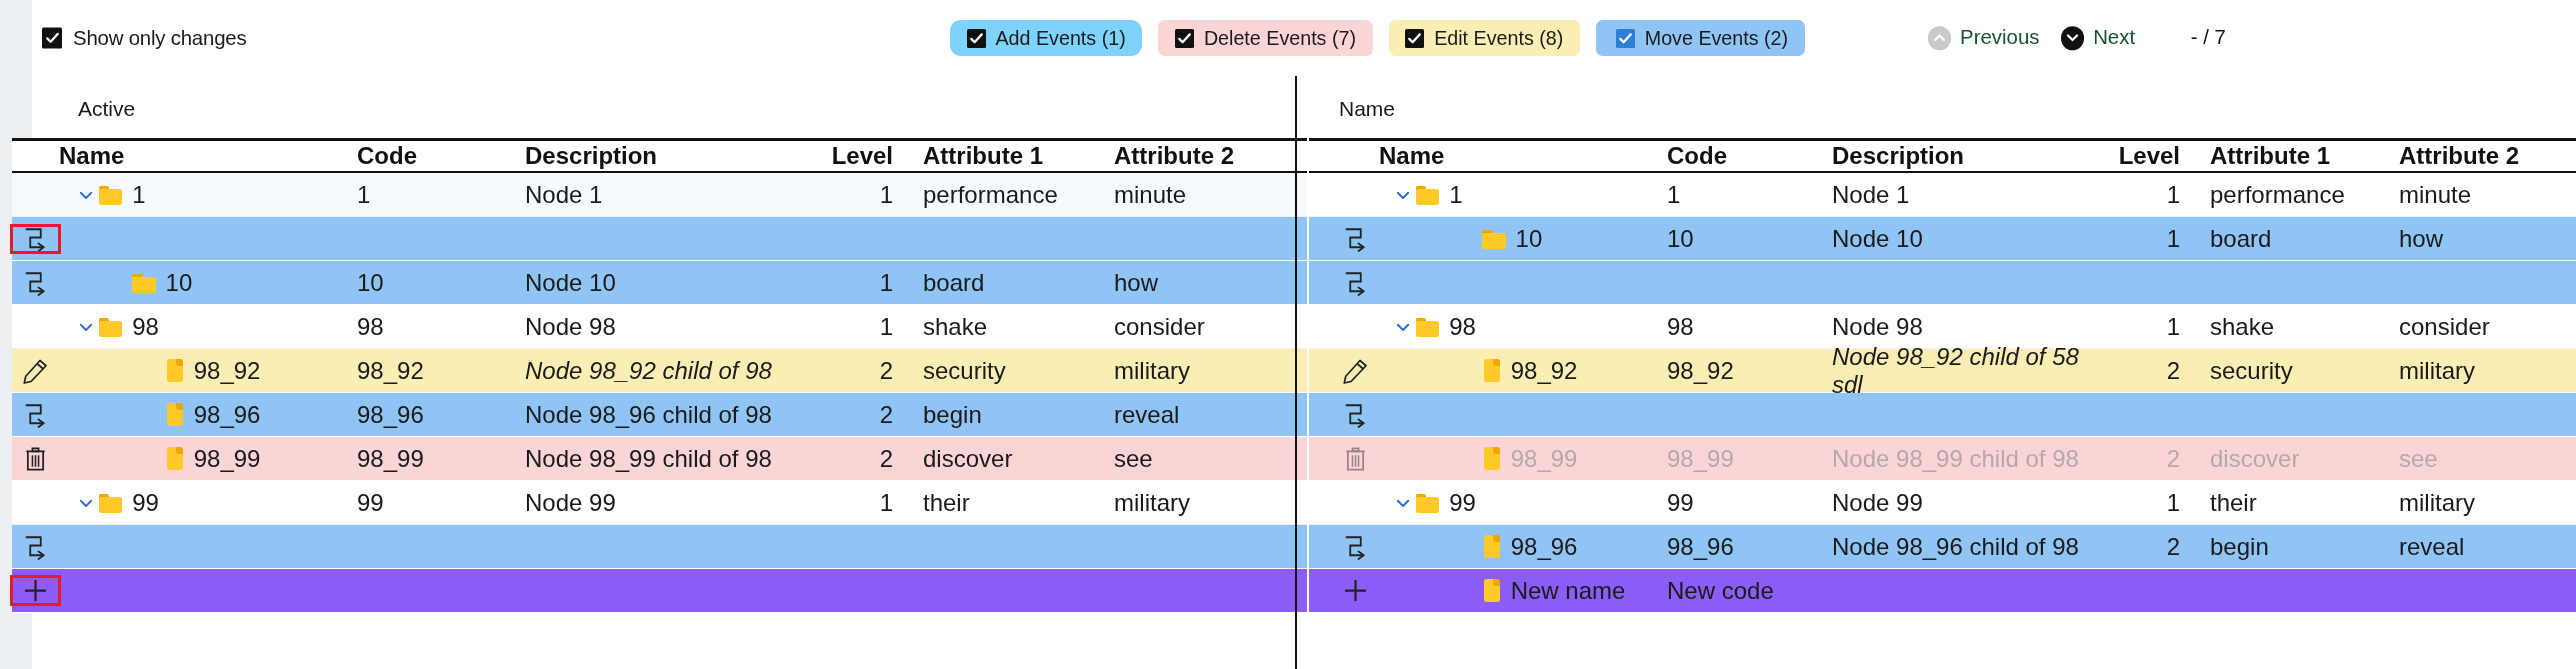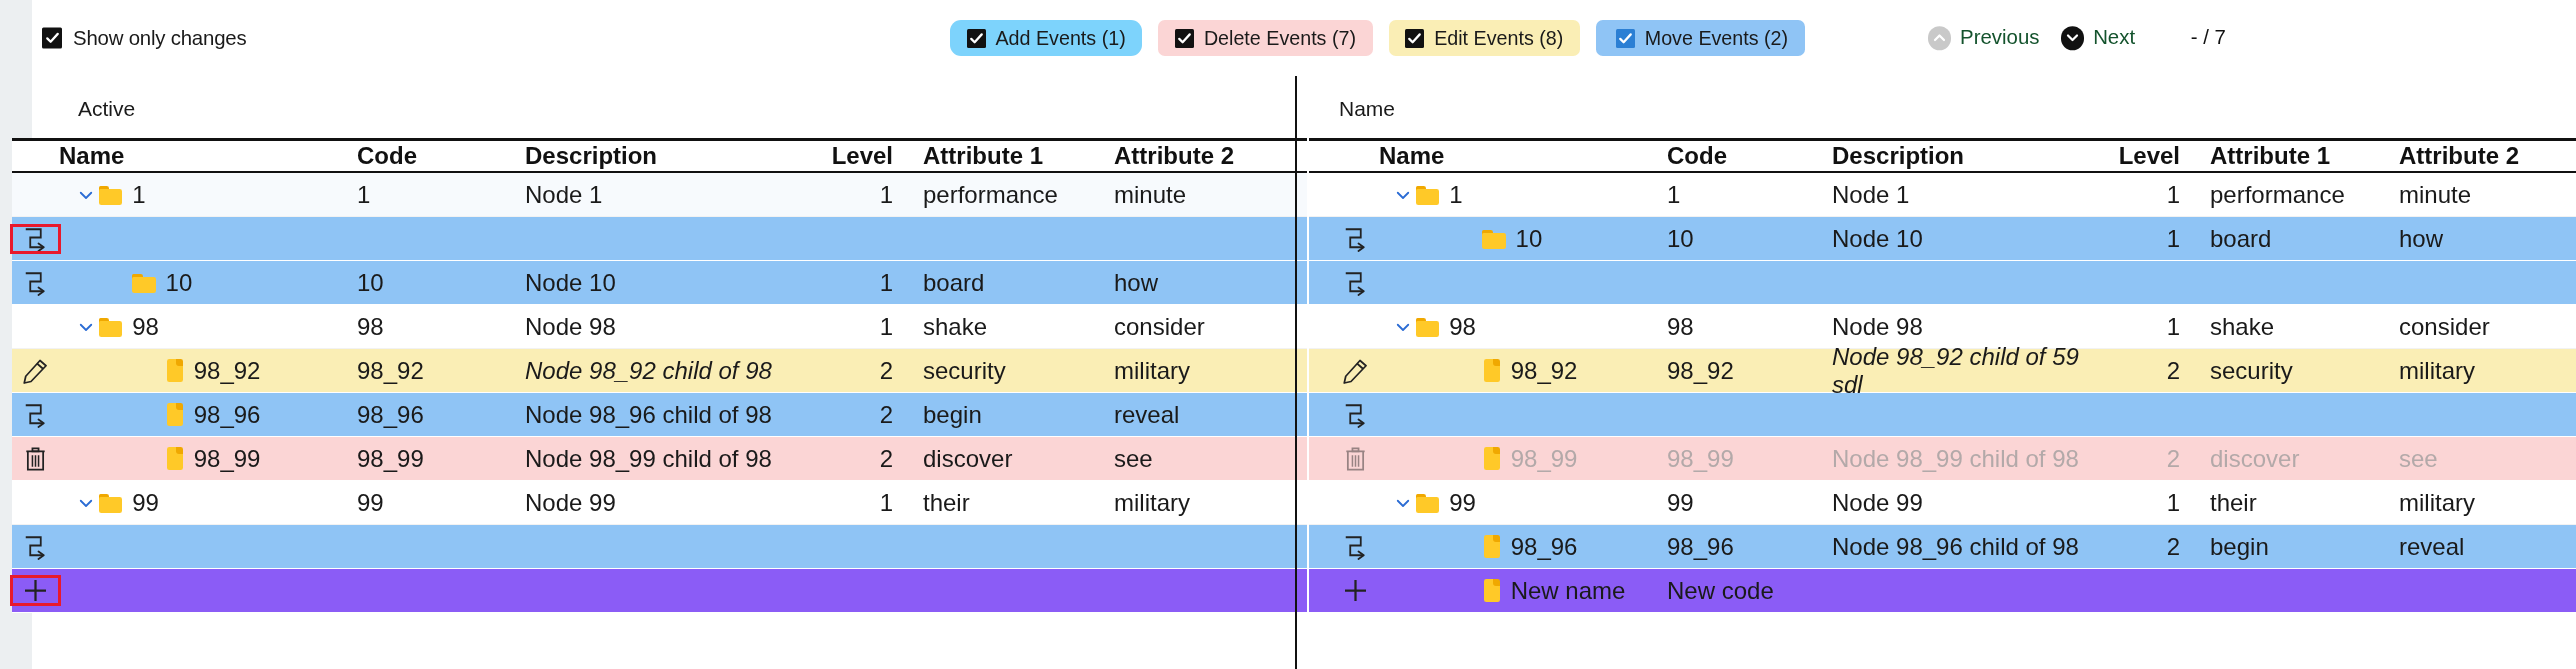--- a/index.html
+++ b/index.html
@@ -556,21 +556,21 @@
                   </svg>
                 </span>
               </div>
               <div class="c-name">
                 <span class="ind" style="width: 77px;"></span>
                 <span class="chev empty"></span>
                 <span class="fico file"></span>
                 <span class="nm">98_92</span>
               </div>
               <div class="c-code">98_92</div>
-              <div class="c-desc italic">Node 98_92 child of 59 sdl</div>
+              <div class="c-desc italic">Node 98_92 child of 58 sdl</div>
               <div class="c-level">2</div>
               <div class="c-attr1">security</div>
               <div class="c-attr2">military</div>
             </div>
             <div class="row t-move">
               <div class="c-icon">
                 <span class="gicon move">
                   <svg viewBox="0 0 36 34">
                     <path d="M5 4 h20 v11 h-14 v13 h17" stroke="#222" stroke-width="2.4" fill="none" stroke-linejoin="miter"></path>
                     <path d="M22 23 l7 5 l-7 5" stroke="#222" stroke-width="2.4" fill="none" stroke-linecap="round" stroke-linejoin="round"></path>

